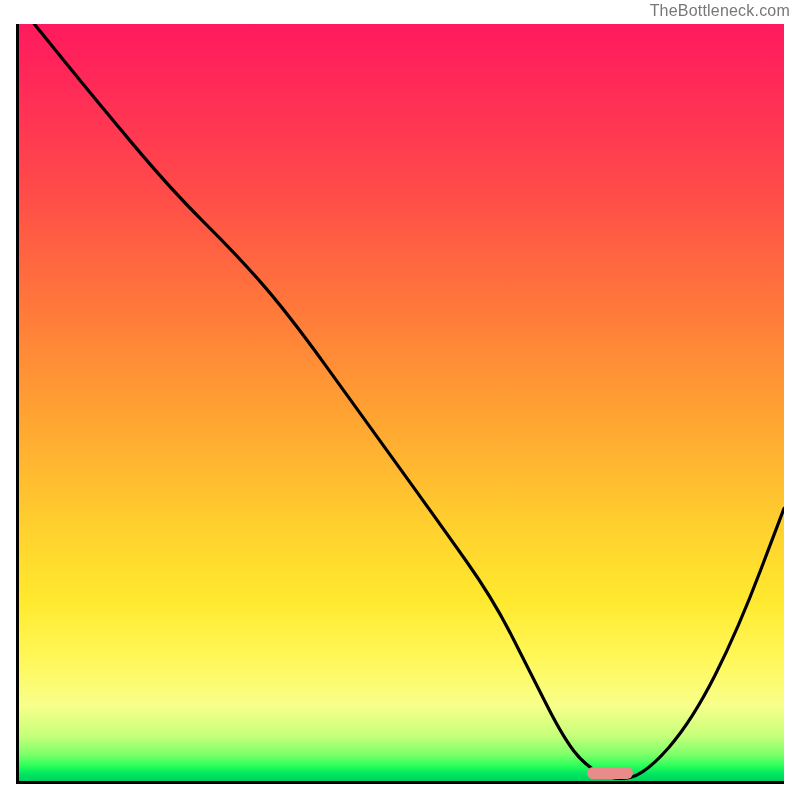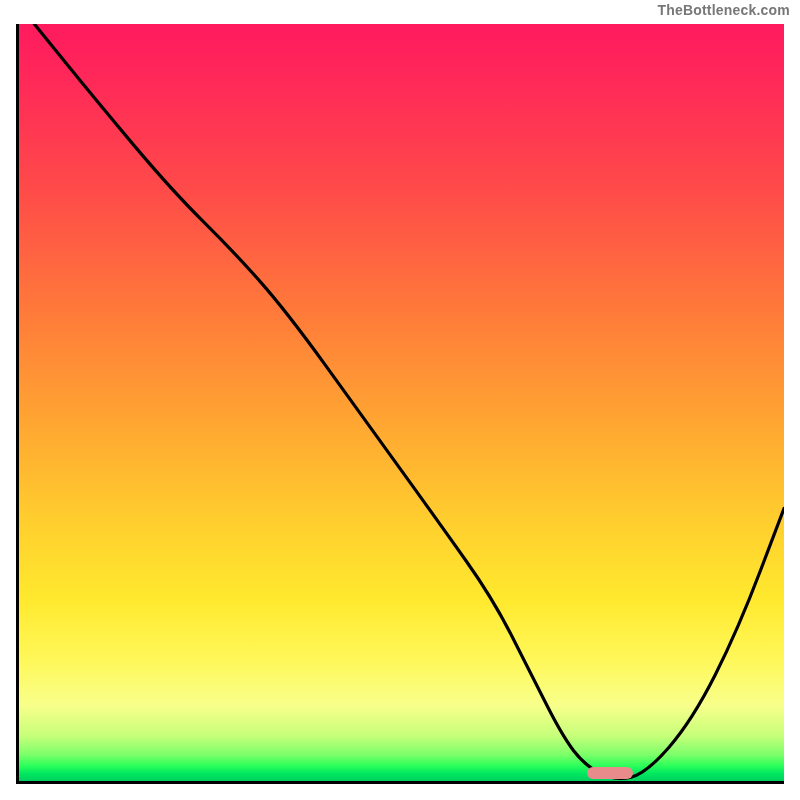--- a/index.html
+++ b/index.html
@@ -13,22 +13,22 @@
   .frame {
     position: relative;
     width: 800px;
     height: 800px;
     box-sizing: border-box;
   }
   .watermark {
     position: absolute;
     top: 2px;
     right: 10px;
-    font-size: 14px;
-    font-weight: 700;
+    font-size: 16px;
+    font-weight: 400;
     color: #777;
     letter-spacing: 0.2px;
     z-index: 5;
   }
   .plot-border {
     position: absolute;
     left: 16px;
     top: 24px;
     width: 768px;
     height: 760px;

